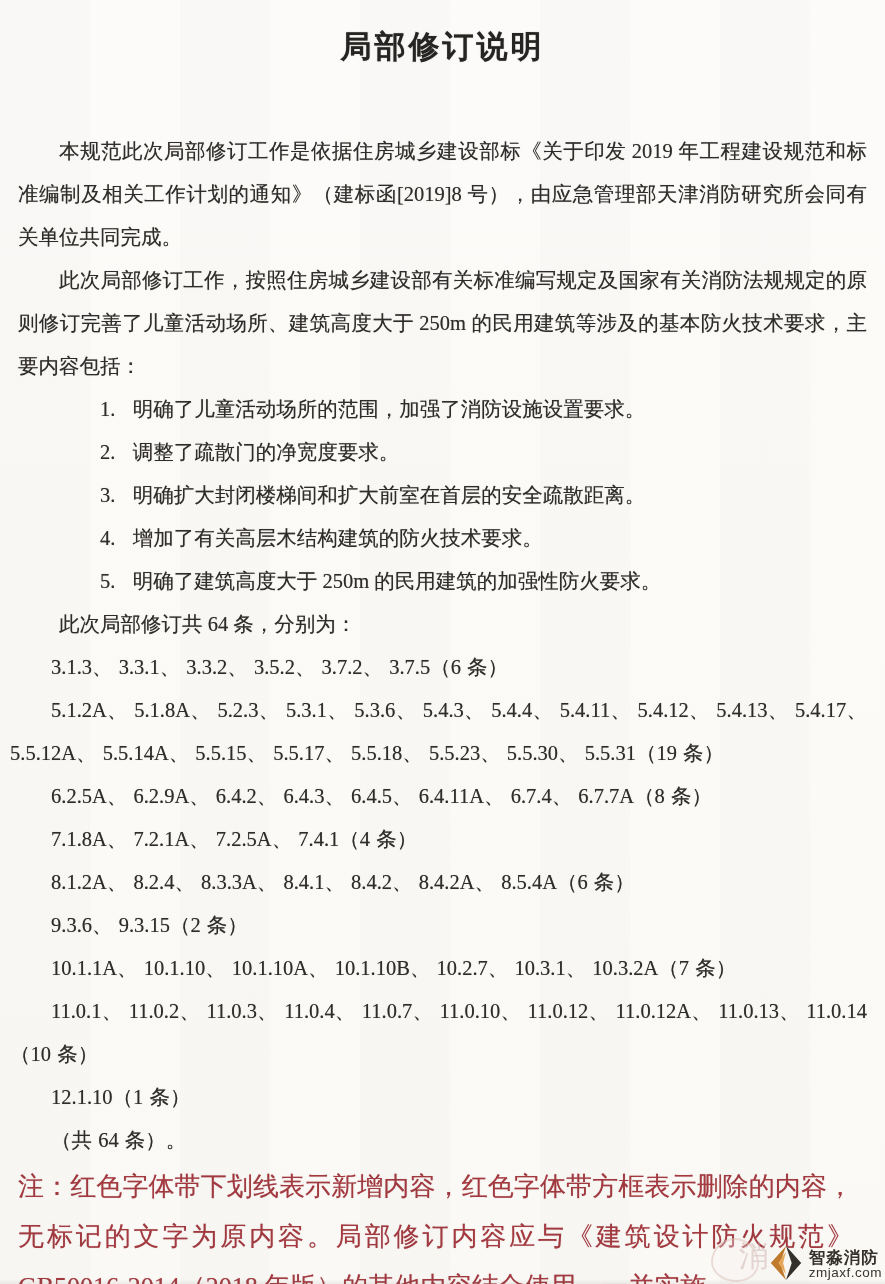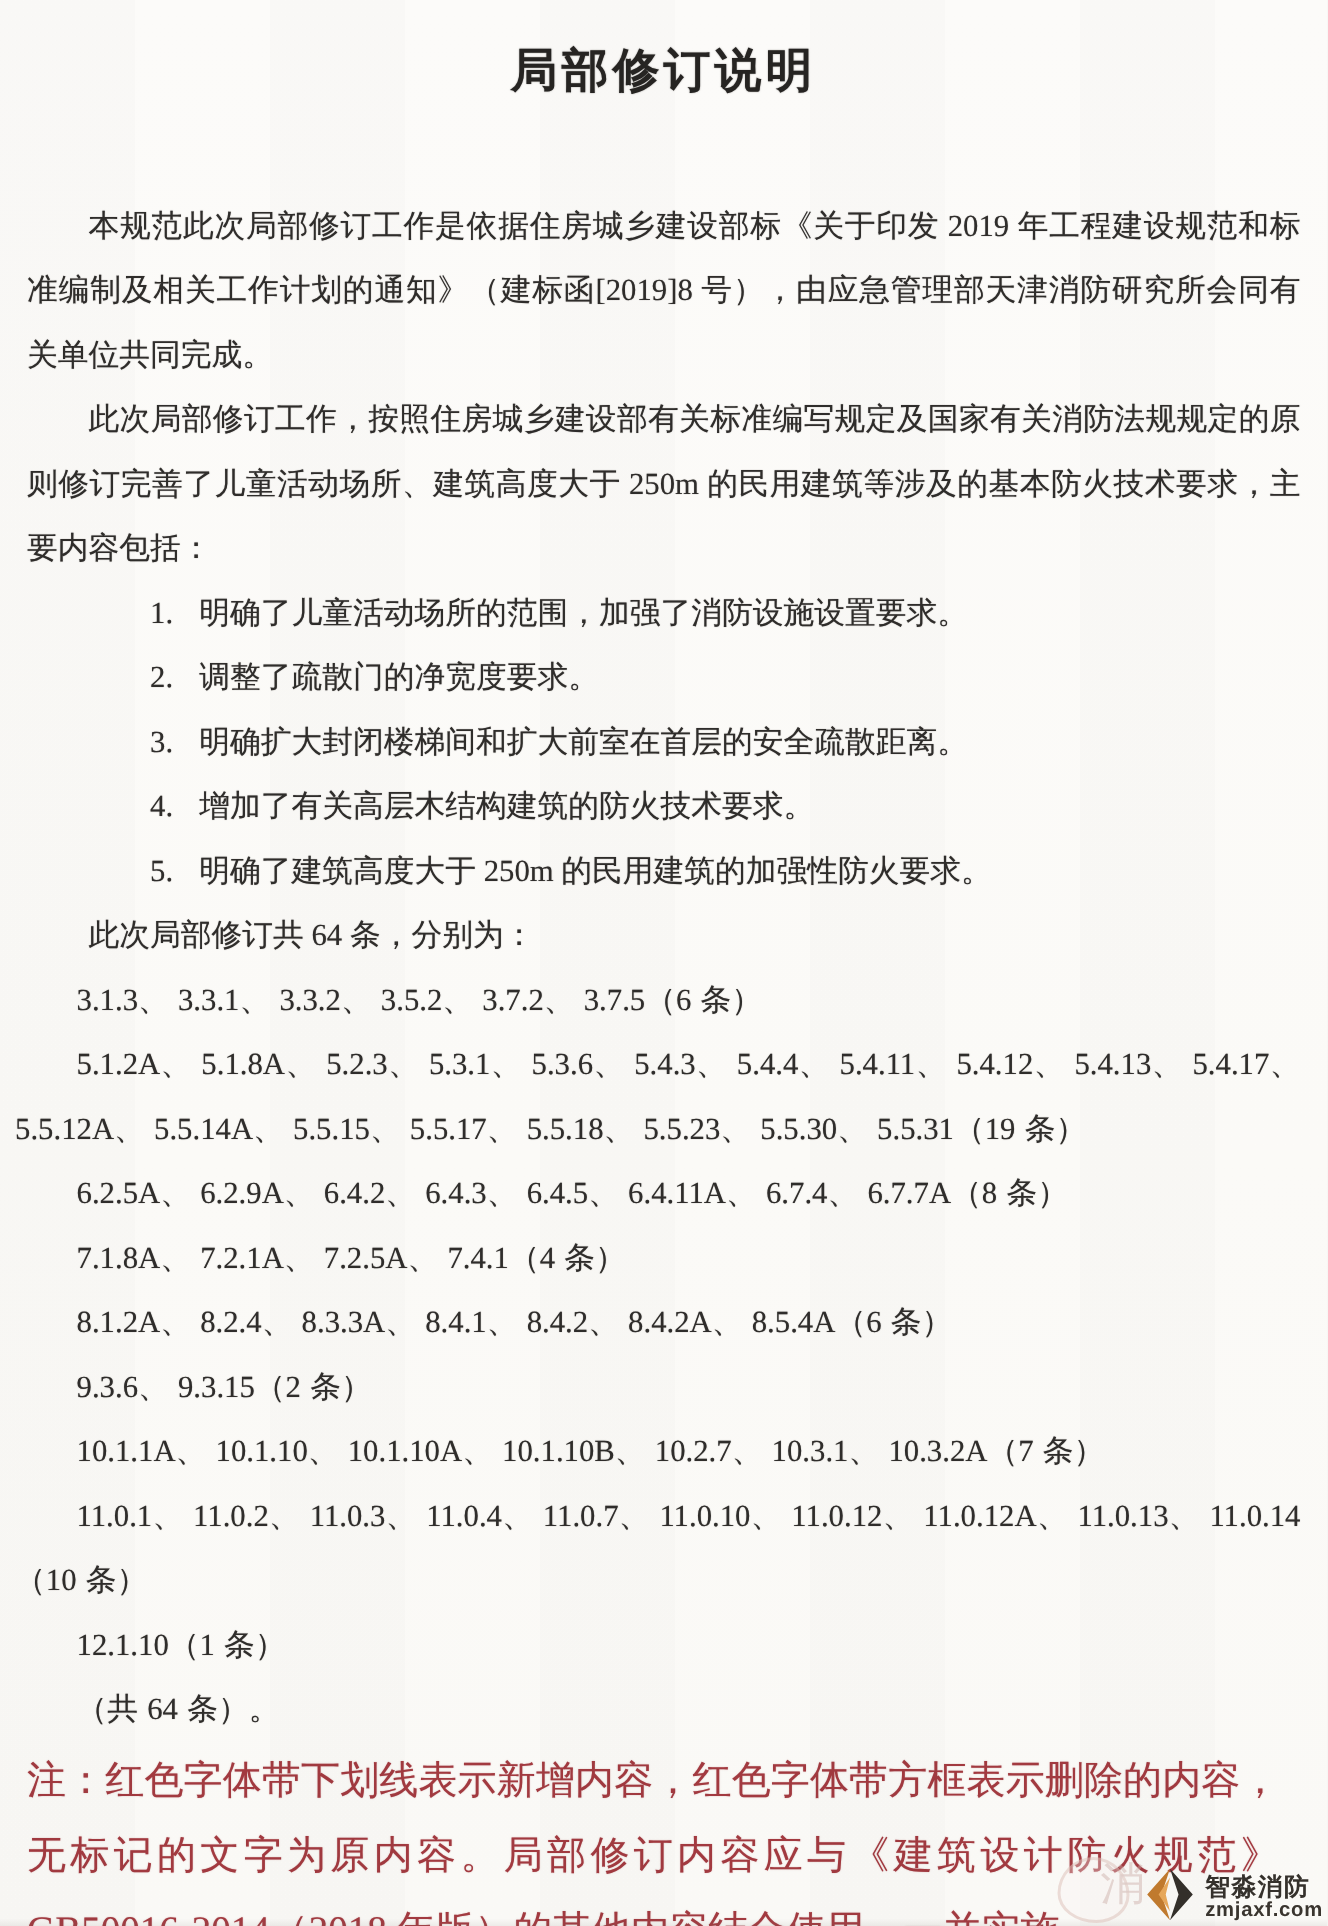--- a/index.html
+++ b/index.html
@@ -50,26 +50,26 @@
     background:rgba(250,244,241,.6);
   }
   .ghost-char{
     position:absolute;right:-6px;top:0;
     font-size:30px;color:#c9a9a4;opacity:.8;
     font-family:"Liberation Serif",serif;
   }
   .wm-logo{width:38px;height:38px;flex:0 0 auto;}
   .wm-text{display:flex;flex-direction:column;line-height:1.05;padding-bottom:2px;}
   .wm-brand{
-    font-family:Liberation Serif, serif;
+    font-family:Liberation Sans, sans-serif;
     font-size:16.5px;font-weight:700;color:#35312c;letter-spacing:1px;
   }
   .wm-domain{
     font-family:"Liberation Sans","DejaVu Sans",sans-serif;
-    font-size:13.5px;font-weight:700;color:#3a352f;letter-spacing:.5px;
+    font-size:13.5px;font-weight:400;color:#3a352f;letter-spacing:.5px;
   }
   .bottom-fade{
     position:absolute;left:0;bottom:0;width:100%;height:5px;
     background:linear-gradient(180deg,rgba(0,0,0,0),rgba(120,115,110,.10));
   }
 </style>
 </head>
 <body>
 
 <div class="page">

